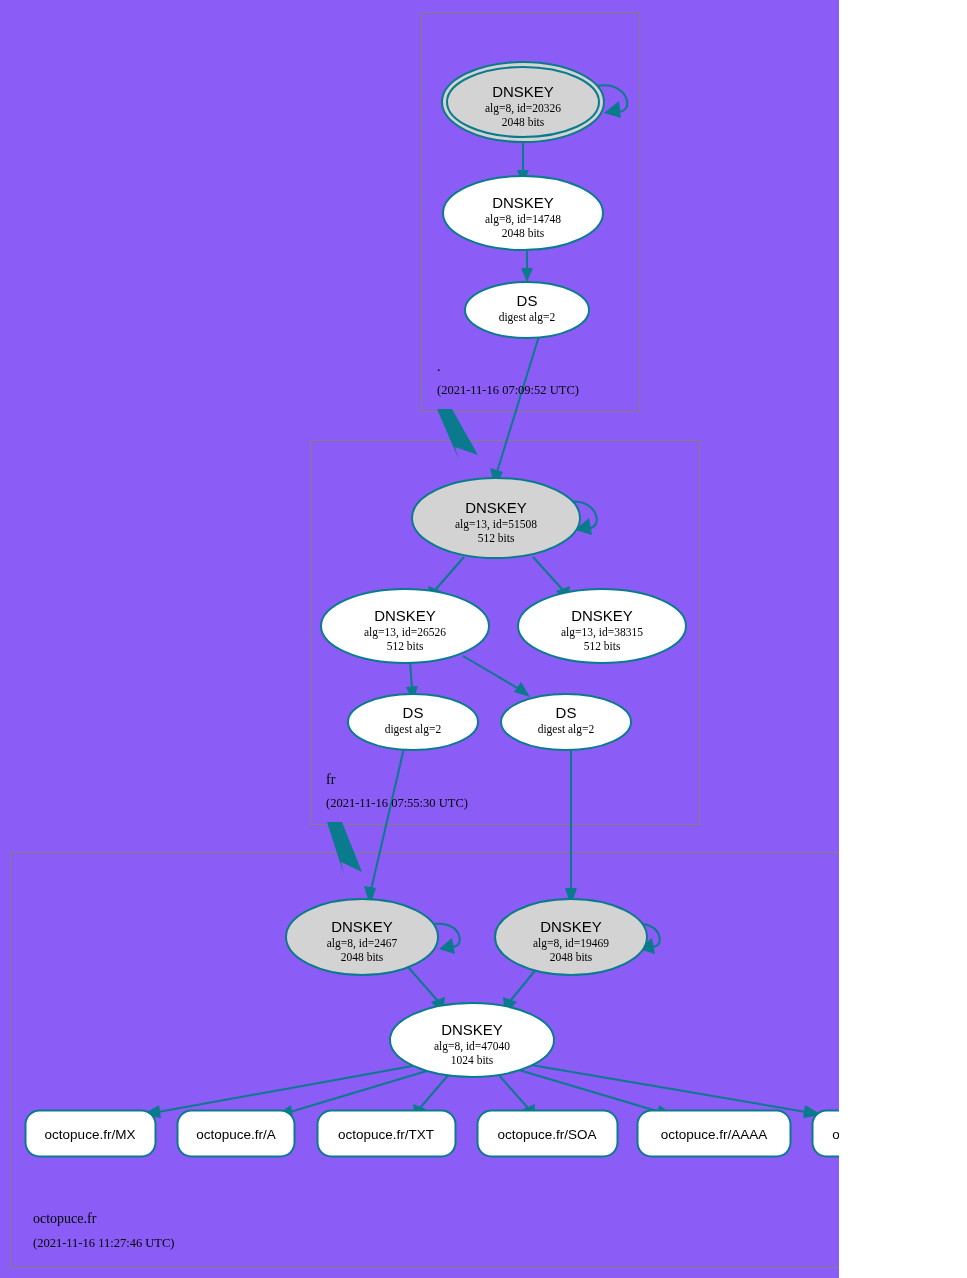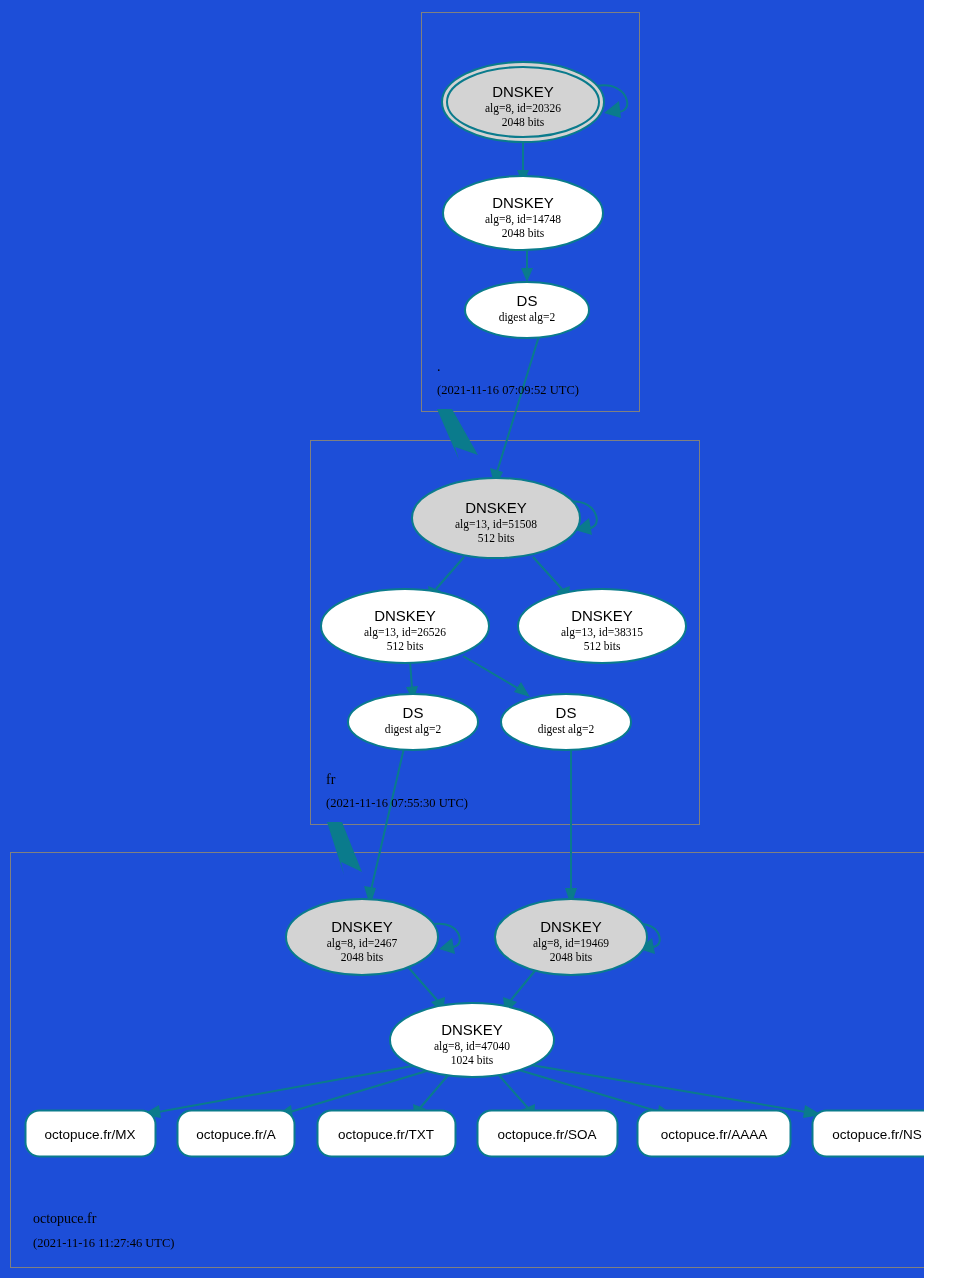--- a/index.html
+++ b/index.html
@@ -5,23 +5,23 @@
   html, body {
     margin: 0;
     padding: 0;
     background: #ffffff;
   }
   body {
     font-family: "Liberation Sans", sans-serif;
   }
   #canvas {
     position: relative;
-    width: 924px;
+    width: 839px;
     height: 1278px;
-    background: #1d4ed8;
+    background: #8b5cf6;
     overflow: hidden;
   }
   #graph {
     position: absolute;
     left: 0;
     top: 0;
     width: 967px;
     height: 1278px;
   }
   .zone-box {

